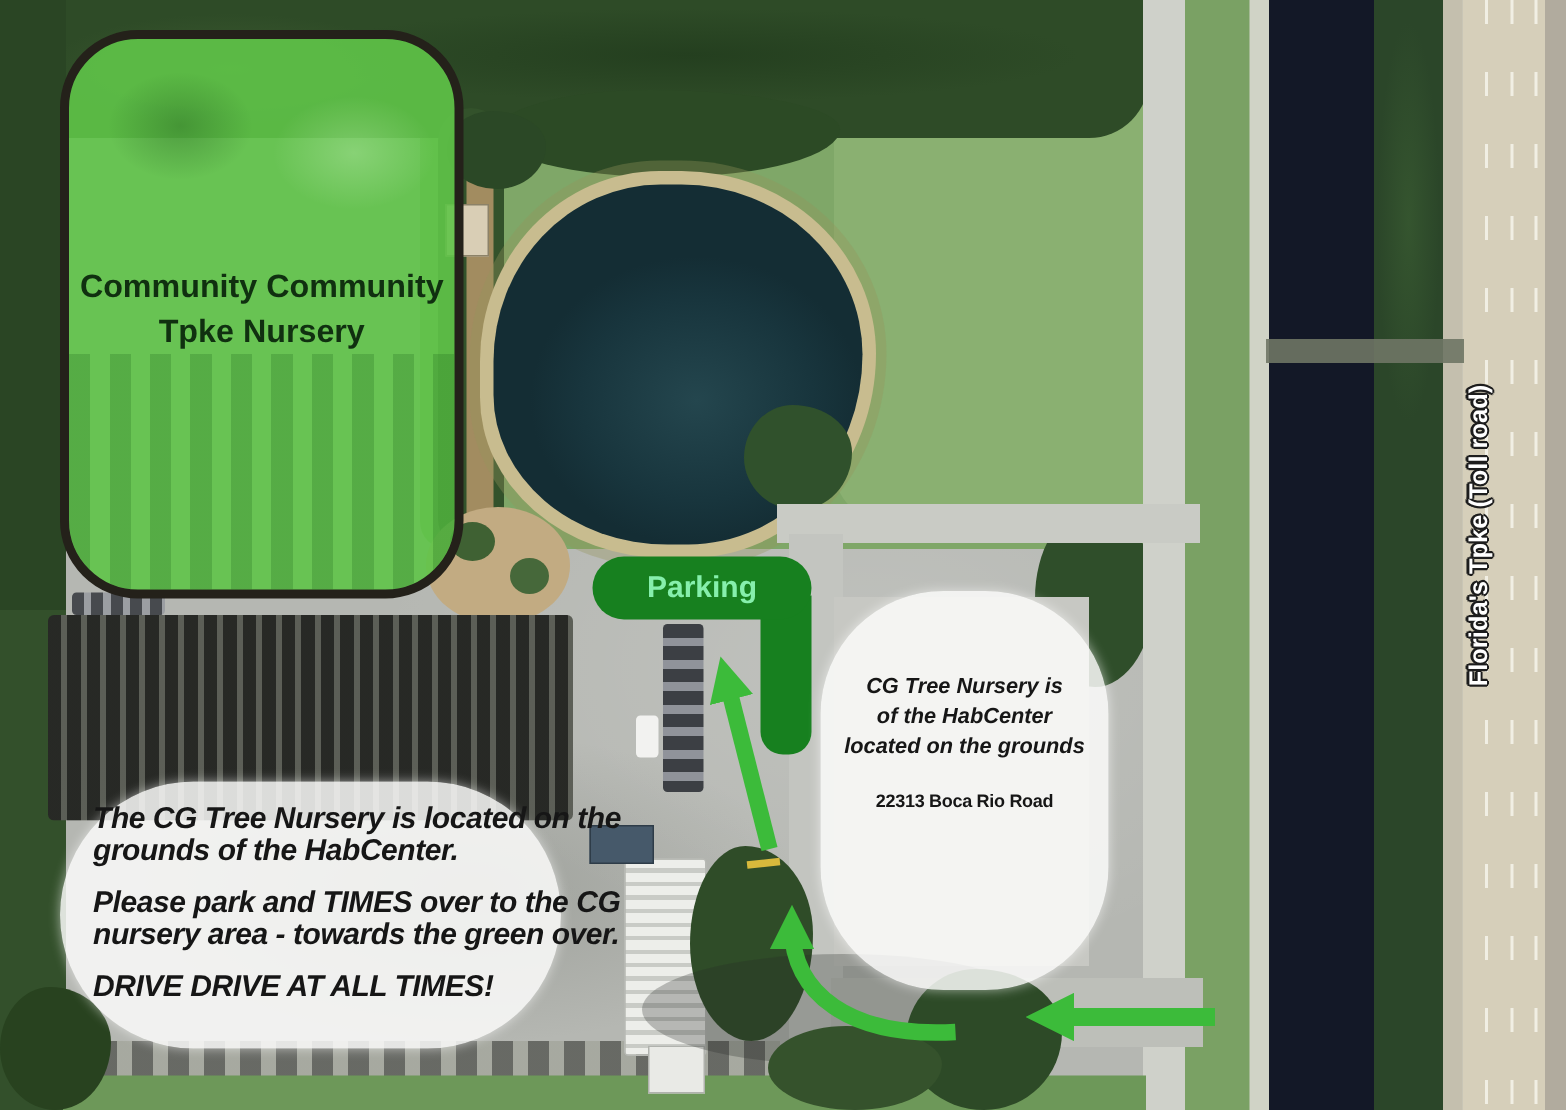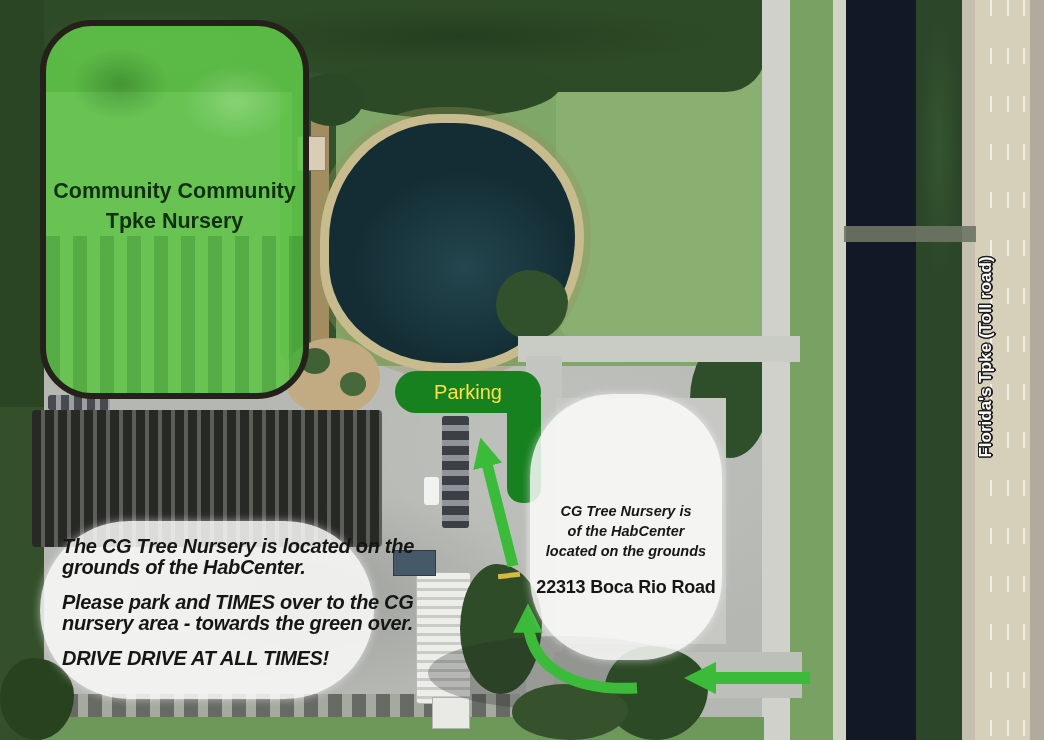--- a/index.html
+++ b/index.html
@@ -83,33 +83,33 @@
     background:repeating-linear-gradient(90deg,rgba(20,90,20,.22) 0 14px,transparent 14px 27px);}
   .overlay-mottle{position:absolute;left:10px;top:10px;width:100%;height:120px;
     background:radial-gradient(closest-side at 25% 40%, rgba(20,70,20,.3), transparent 75%),
                radial-gradient(closest-side at 70% 55%, rgba(230,255,220,.25), transparent 70%);}
   .overlay-label{position:absolute;left:0;top:150px;width:100%;text-align:center;
     color:#103010;font-weight:bold;font-size:21.5px;line-height:30px;}
   .parking-wrap{left:395px;top:371px;width:146px;height:132px;}
   .parking-bar{position:absolute;left:0;top:0;width:146px;height:42px;border-radius:21px;
     display:flex;align-items:center;justify-content:center;}
   .parking-stem{position:absolute;left:112px;top:26px;width:34px;height:106px;border-radius:0 0 15px 15px;}
-  .parking-text{color:#fde047;font-weight:normal;font-size:20px;}
+  .parking-text{color:#86efac;font-weight:bold;font-size:20px;}
   .arrows{left:0;top:0;width:1044px;height:740px;pointer-events:none;}
   .bubble{background:rgba(252,252,250,.85);box-shadow:0 0 8px rgba(255,255,255,.55);color:#161616;}
   .bubble-left{left:40px;top:521px;width:334px;height:178px;border-radius:89px;
     padding:15px 8px 0 22px;box-sizing:border-box;}
   .bubble-left .ln{font-style:italic;font-weight:bold;font-size:20px;line-height:21px;
     letter-spacing:-0.3px;white-space:nowrap;}
   .bubble-left .gap{height:14px;}
-  .bubble-right{left:530px;top:394px;width:192px;height:266px;border-radius:82px;
-    box-sizing:border-box;display:flex;flex-direction:column;justify-content:flex-end;
+  .bubble-right{left:547px;top:394px;width:192px;height:266px;border-radius:82px;
+    box-sizing:border-box;display:flex;flex-direction:column;justify-content:center;
     text-align:center;padding-bottom:62px;}
   .bubble-right .note{font-style:italic;font-weight:bold;font-size:14.5px;line-height:20px;white-space:nowrap;}
-  .bubble-right .addr{font-weight:bold;font-size:18px;line-height:22px;white-space:nowrap;letter-spacing:-0.2px;}
+  .bubble-right .addr{font-weight:bold;font-size:12px;line-height:22px;white-space:nowrap;letter-spacing:-0.2px;}
   .bubble-right .gap{height:15px;}
   .tpke-label{left:868px;top:345px;width:240px;height:24px;transform:rotate(-90deg);
     text-align:center;color:#fff;font-weight:bold;font-size:17px;white-space:nowrap;
     text-shadow:-1.5px 0 0 #1d1d1d,1.5px 0 0 #1d1d1d,0 -1.5px 0 #1d1d1d,0 1.5px 0 #1d1d1d,
       -1px -1px 0 #1d1d1d,1px 1px 0 #1d1d1d,-1px 1px 0 #1d1d1d,1px -1px 0 #1d1d1d;}
 </style>
 </head>
 <body>
 
 <div id="stage">

